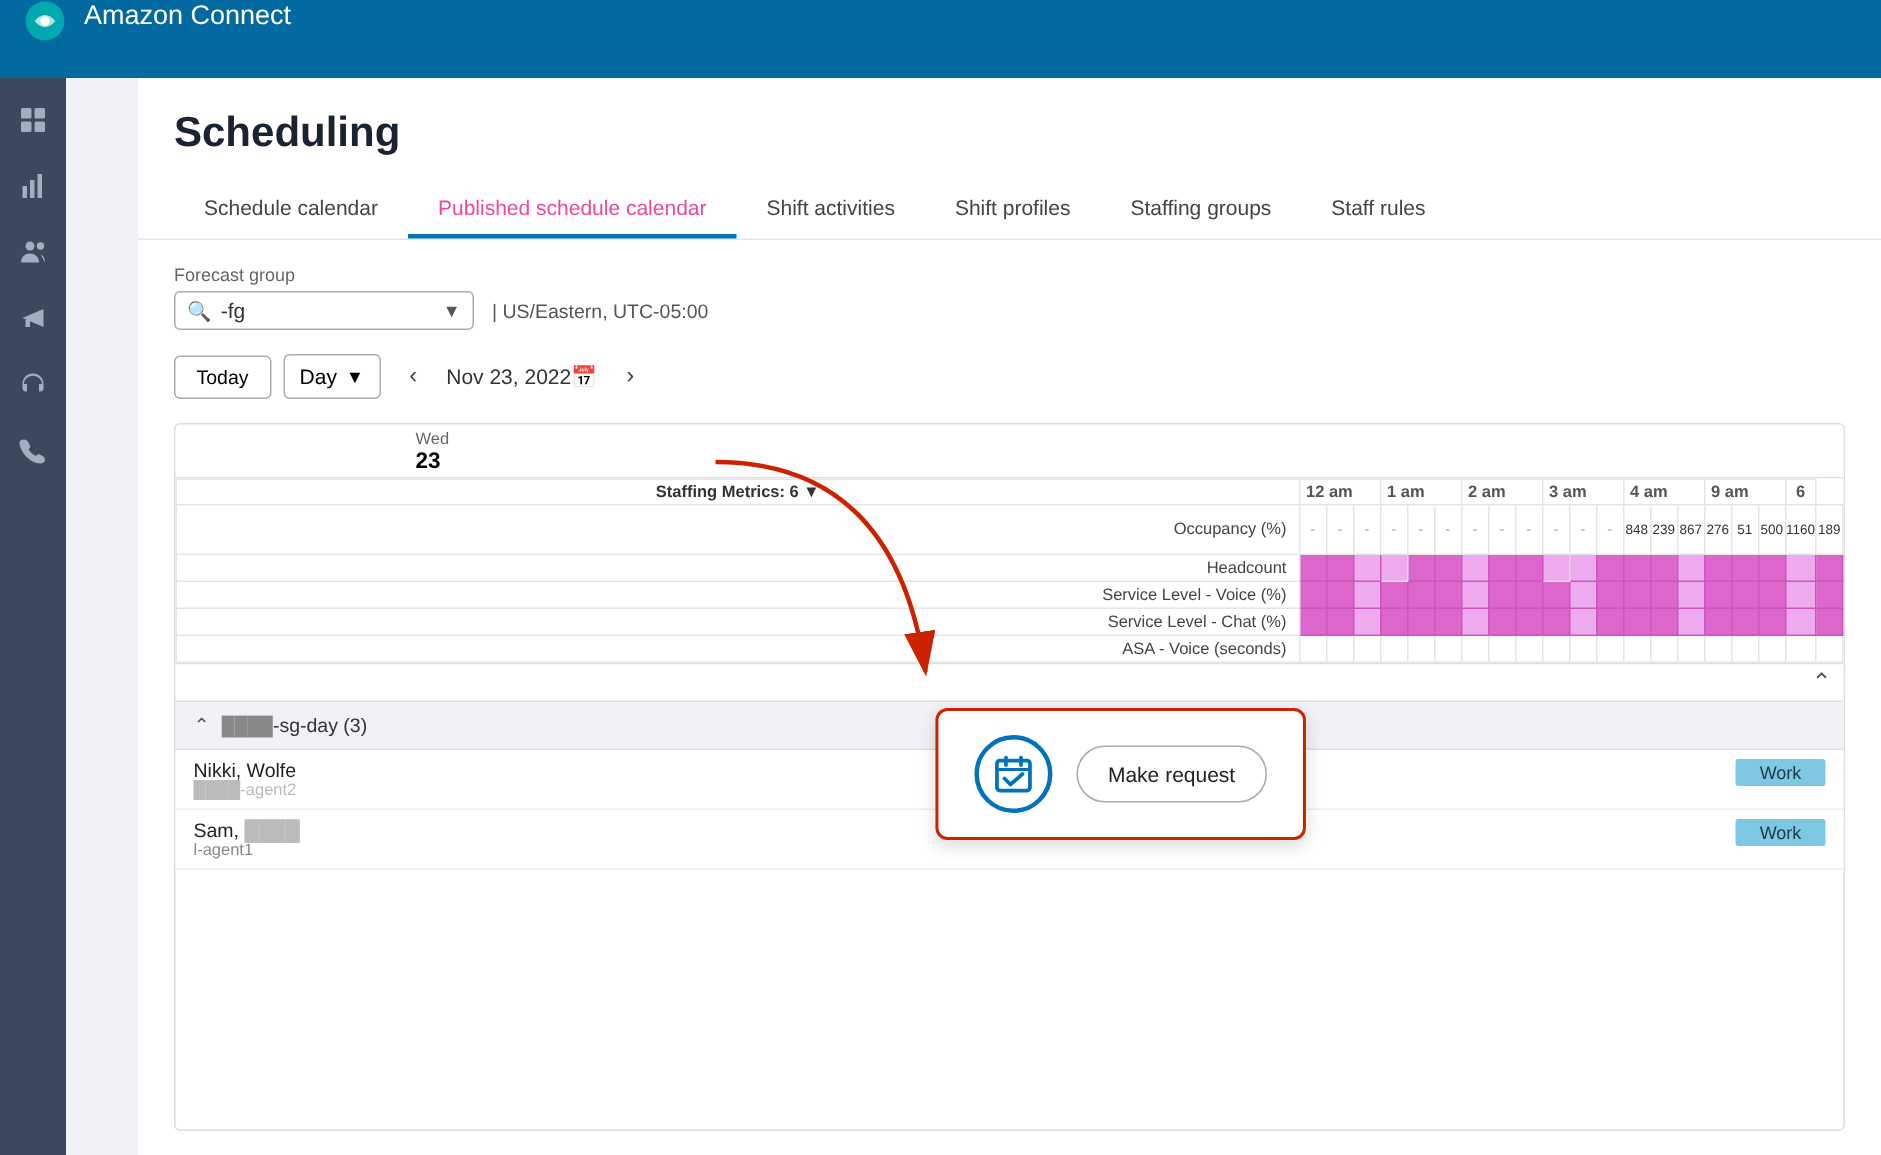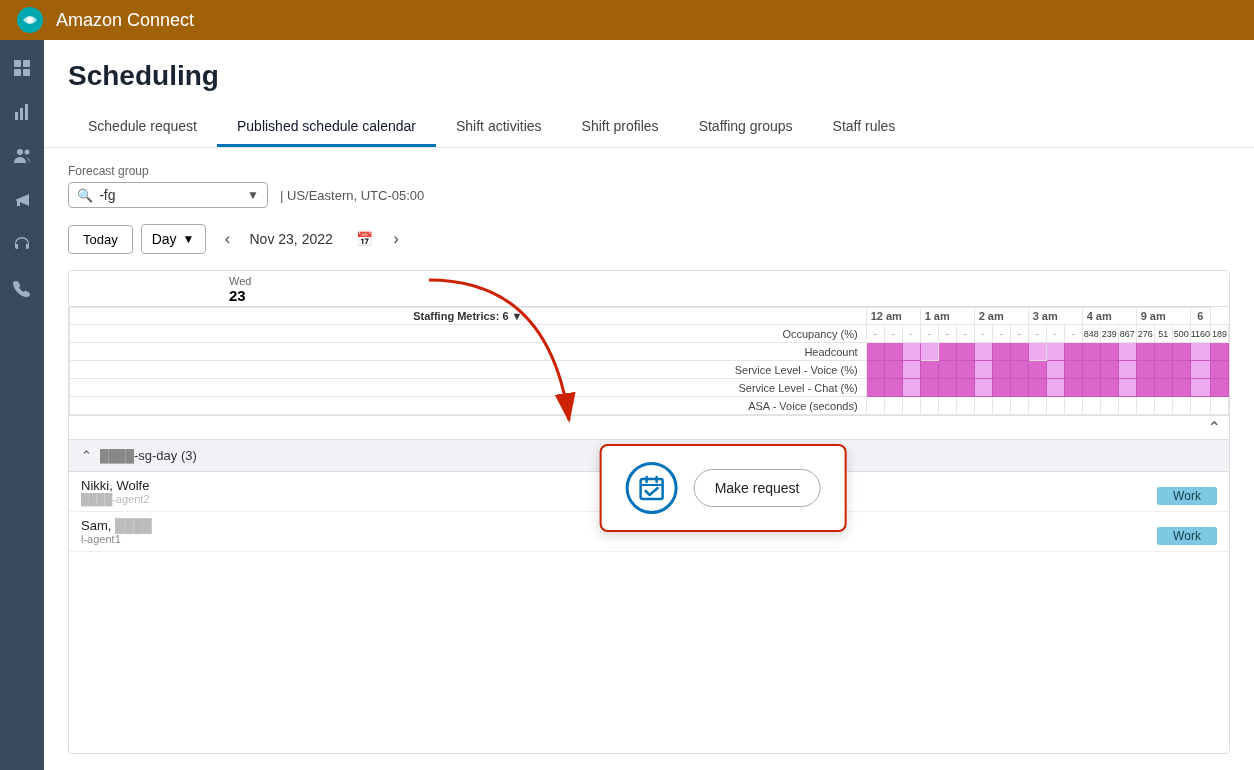--- a/index.html
+++ b/index.html
@@ -1,24 +1,24 @@
 <!DOCTYPE html>
 <html><head>
   <meta charset="utf-8">
   <style>
     * { margin: 0; padding: 0; box-sizing: border-box; }
     body { font-family: -apple-system, BlinkMacSystemFont, 'Segoe UI', Arial, sans-serif; font-size: 14px; background: #f0f2f5; display: flex; flex-direction: column; height: 770px; overflow: hidden; }
 
     
     .topbar {
-      background: #a16207;
+      background: #0369a1;
       color: white;
-      height: 40px;
-      display: flex;
-      align-items: center;
+      height: 52px;
+      display: flex;
+      align-items: flex-start;
       padding: 0 16px;
       flex-shrink: 0;
     }
     .topbar-logo {
       width: 28px;
       height: 28px;
       margin-right: 12px;
     }
     .topbar-title {
       font-size: 18px;
@@ -56,20 +56,21 @@
     }
     .sidebar-icon svg { width: 20px; height: 20px; }
 
     
     .content {
       flex: 1;
       background: white;
       overflow: hidden;
       display: flex;
       flex-direction: column;
+      margin-left: 48px;
     }
 
     
     .page-header {
       padding: 20px 24px 0;
       border-bottom: 1px solid #e5e8ec;
     }
     .page-title {
       font-size: 28px;
       font-weight: 600;
@@ -84,21 +85,21 @@
     }
     .tab {
       padding: 10px 20px;
       cursor: pointer;
       color: #444;
       font-size: 14px;
       border-bottom: 3px solid transparent;
       white-space: nowrap;
     }
     .tab.active {
-      color: #0f172a;
+      color: #ec4899;
       border-bottom: 3px solid #0073bb;
       font-weight: 500;
     }
 
     
     .page-body {
       padding: 16px 24px;
       flex: 1;
       overflow: hidden;
       display: flex;
@@ -176,21 +177,21 @@
       display: flex;
       align-items: center;
       justify-content: center;
       cursor: pointer;
       color: #444;
       font-size: 16px;
     }
     .date-display {
       display: flex;
       align-items: center;
-      gap: 24px;
+      gap: 0;
       font-size: 14px;
       color: #333;
     }
     .calendar-icon { color: #555; }
 
     
     .schedule-container {
       flex: 1;
       overflow: hidden;
       border: 1px solid #ddd;
@@ -244,21 +245,21 @@
       padding: 8px 12px;
       background: #f0f2f5;
       border-bottom: 1px solid #ddd;
       font-size: 13px;
       color: #333;
     }
     .chevron-icon { margin-right: 8px; color: #555; cursor: pointer; }
 
     .staff-row {
       display: flex;
-      align-items: flex-end;
+      align-items: flex-start;
       padding: 6px 12px;
       border-bottom: 1px solid #eee;
       background: white;
       position: relative;
     }
     .staff-name { font-size: 13px; color: #222; font-weight: 500; }
     .staff-sub { font-size: 11px; color: #888; }
 
     
     .make-request-popup {
@@ -378,21 +379,21 @@
           <path d="M4 3 C4 3 6 3 7 5 L8 7 C8.5 8 8 9 7 9.5 C8 11.5 10 13 12 14 C12.5 13 13.5 12.5 14.5 13 L16.5 14 C18 15 18 17 18 17 C18 18 16 19 15 19 C8 19 1 11 1 5 C1 3.5 3 3 4 3Z"></path>
         </svg>
     </div>
   </div>
 
   <div class="content">
 
     <div class="page-header">
       <div class="page-title">Scheduling</div>
       <div class="tabs">
-        <div class="tab">Schedule request</div>
+        <div class="tab">Schedule calendar</div>
         <div class="tab active">Published schedule calendar</div>
         <div class="tab">Shift activities</div>
         <div class="tab">Shift profiles</div>
         <div class="tab">Staffing groups</div>
         <div class="tab">Staff rules</div>
       </div>
     </div>
 
     <div class="page-body">
 
@@ -455,21 +456,21 @@
                   <td style="width: 18px; height: 18px; padding: 0px; color: rgb(170, 170, 170); font-size: 10px; border: 1px solid rgb(229, 229, 229);">-</td>
                   <td style="width: 18px; height: 18px; padding: 0px; color: rgb(170, 170, 170); font-size: 10px; border: 1px solid rgb(229, 229, 229);">-</td>
                   <td style="width: 18px; height: 18px; padding: 0px; color: rgb(170, 170, 170); font-size: 10px; border: 1px solid rgb(229, 229, 229);">-</td>
                   <td style="width: 18px; height: 18px; padding: 0px; color: rgb(170, 170, 170); font-size: 10px; border: 1px solid rgb(229, 229, 229);">-</td>
                   <td style="width: 18px; height: 18px; padding: 0px; color: rgb(170, 170, 170); font-size: 10px; border: 1px solid rgb(229, 229, 229);">-</td>
                   <td style="width: 18px; height: 18px; padding: 0px; color: rgb(170, 170, 170); font-size: 10px; border: 1px solid rgb(229, 229, 229);">-</td>
                   <td style="width: 18px; height: 18px; padding: 0px; color: rgb(170, 170, 170); font-size: 10px; border: 1px solid rgb(229, 229, 229);">-</td>
                   <td style="width: 18px; height: 18px; padding: 0px; color: rgb(170, 170, 170); font-size: 10px; border: 1px solid rgb(229, 229, 229);">-</td>
                   <td style="width: 18px; height: 18px; padding: 0px; font-size: 9px; color: rgb(51, 51, 51); border: 1px solid rgb(229, 229, 229);">848</td>
                   <td style="width: 18px; height: 18px; padding: 0px; font-size: 9px; color: rgb(51, 51, 51); border: 1px solid rgb(229, 229, 229);">239</td>
-                  <td style="width: 18px; height: 18px; padding: 0px; font-size: 9px; color: rgb(51, 51, 51); border: 1px solid rgb(229, 229, 229);">867</td>
+                  <td style="width: 18px; height: 33px; padding: 0px; font-size: 9px; color: rgb(51, 51, 51); border: 1px solid rgb(229, 229, 229);">867</td>
                   <td style="width: 18px; height: 18px; padding: 0px; font-size: 9px; color: rgb(51, 51, 51); border: 1px solid rgb(229, 229, 229);">276</td>
                   <td style="width: 18px; height: 18px; padding: 0px; font-size: 9px; color: rgb(51, 51, 51); border: 1px solid rgb(229, 229, 229);">51</td>
                   <td style="width: 18px; height: 18px; padding: 0px; font-size: 9px; color: rgb(51, 51, 51); border: 1px solid rgb(229, 229, 229);">500</td>
                   <td style="width: 18px; height: 18px; padding: 0px; font-size: 9px; color: rgb(51, 51, 51); border: 1px solid rgb(229, 229, 229);">1160</td>
                   <td style="width: 18px; height: 18px; padding: 0px; font-size: 9px; color: rgb(51, 51, 51); border: 1px solid rgb(229, 229, 229);">189</td>
                 </tr>
                 <tr>
                   <td class="row-label">Headcount</td>
                   <td style="width: 18px; height: 18px; padding: 0px; background: rgb(221, 102, 204); border: 1px solid rgb(204, 85, 187);"></td>
                   <td style="width: 18px; height: 18px; padding: 0px; background: rgb(221, 102, 204); border: 1px solid rgb(204, 85, 187);"></td>

